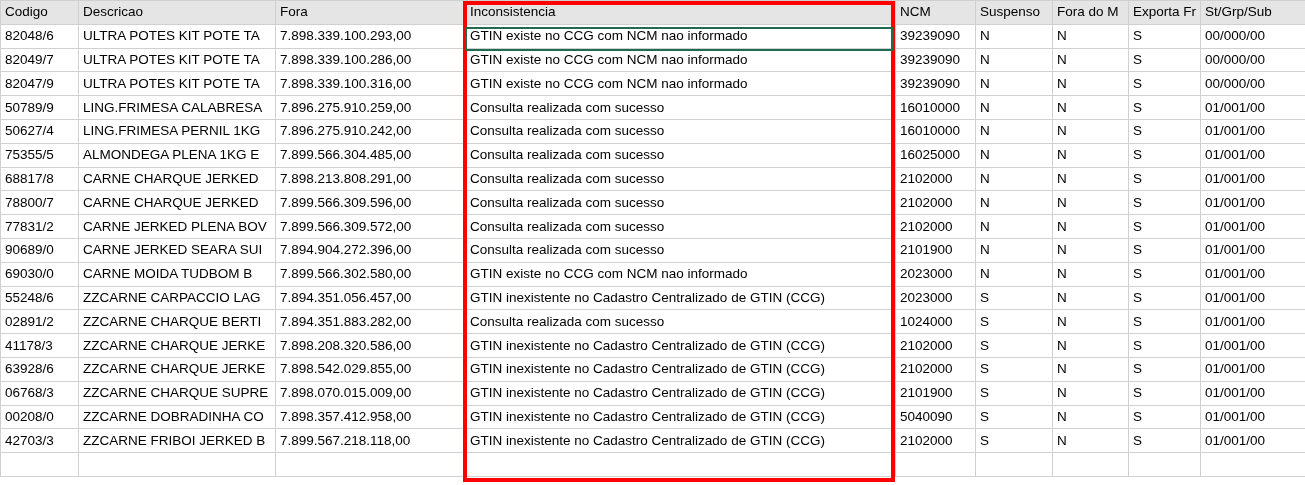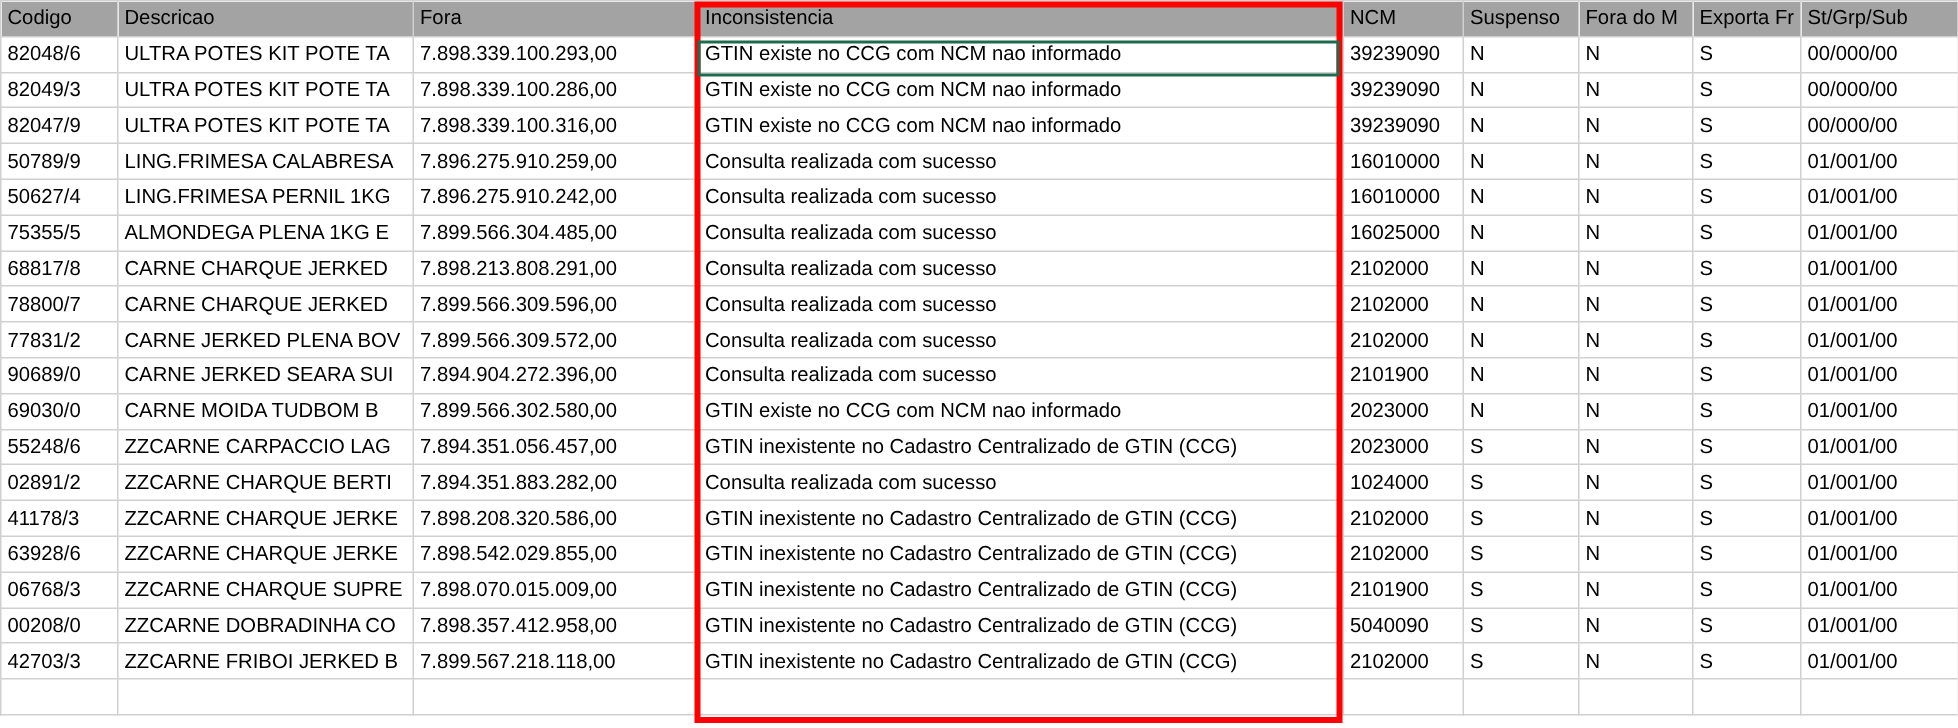--- a/index.html
+++ b/index.html
@@ -41,21 +41,21 @@
     overflow: hidden;
     white-space: nowrap;
     text-overflow: clip;
     font-weight: normal;
     text-align: left;
     line-height: 22px;
     vertical-align: middle;
     box-sizing: border-box;
   }
   table.grid thead th {
-    background: #a3a3a3;
+    background: #e5e5e5;
     color: #000000;
   }
   td.num {
     text-align: right;
   }
   td.ncm {
     text-align: right;
   }
   .highlight-box {
     position: absolute;
@@ -113,21 +113,21 @@
           <td>ULTRA POTES KIT POTE TA</td>
           <td class="num">7.898.339.100.293,00</td>
           <td>GTIN existe no CCG com NCM nao informado</td>
           <td class="ncm">39239090</td>
           <td>N</td>
           <td>N</td>
           <td>S</td>
           <td>00/000/00</td>
         </tr>
         <tr>
-          <td>82049/3</td>
+          <td>82049/7</td>
           <td>ULTRA POTES KIT POTE TA</td>
           <td class="num">7.898.339.100.286,00</td>
           <td>GTIN existe no CCG com NCM nao informado</td>
           <td class="ncm">39239090</td>
           <td>N</td>
           <td>N</td>
           <td>S</td>
           <td>00/000/00</td>
         </tr>
         <tr>

